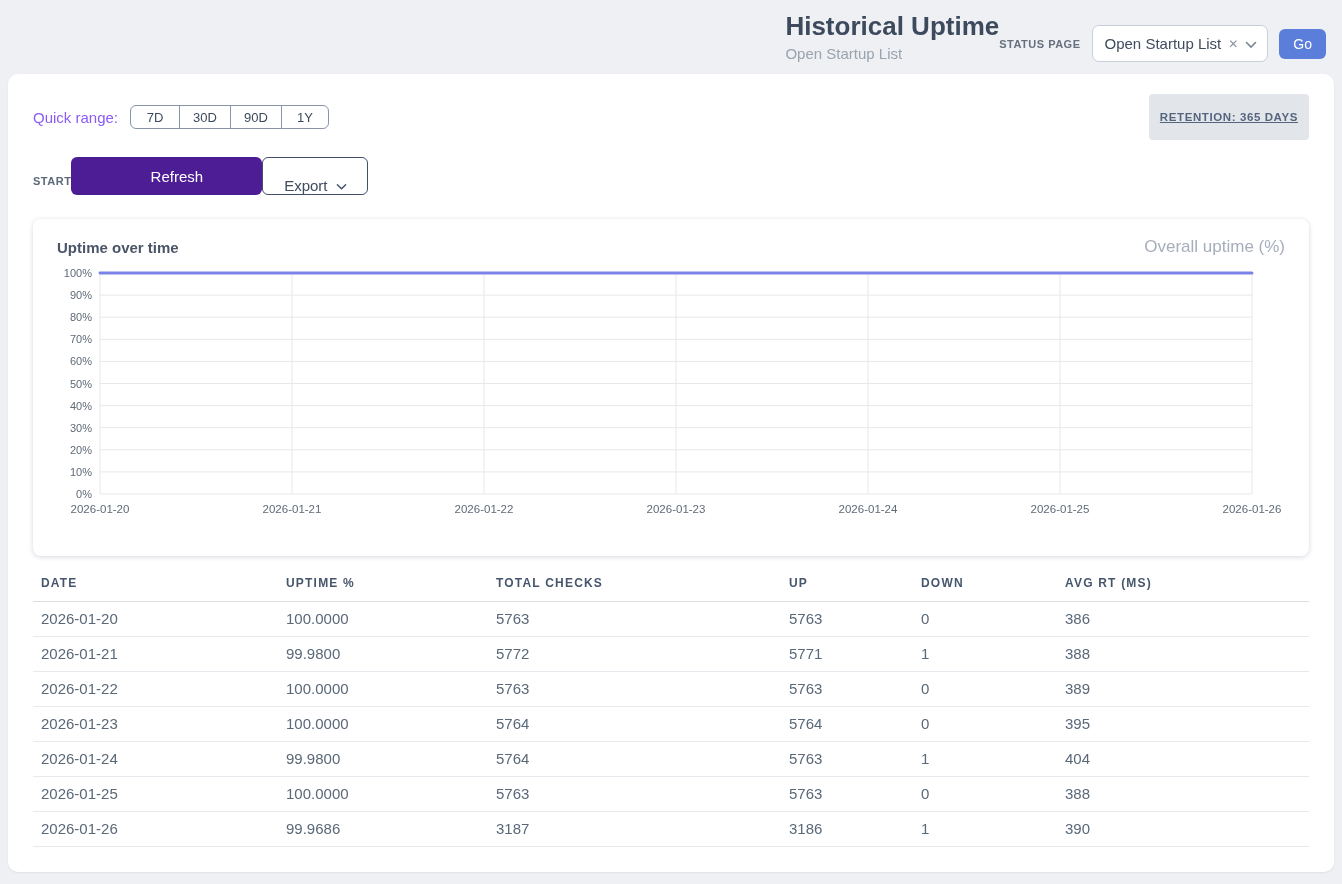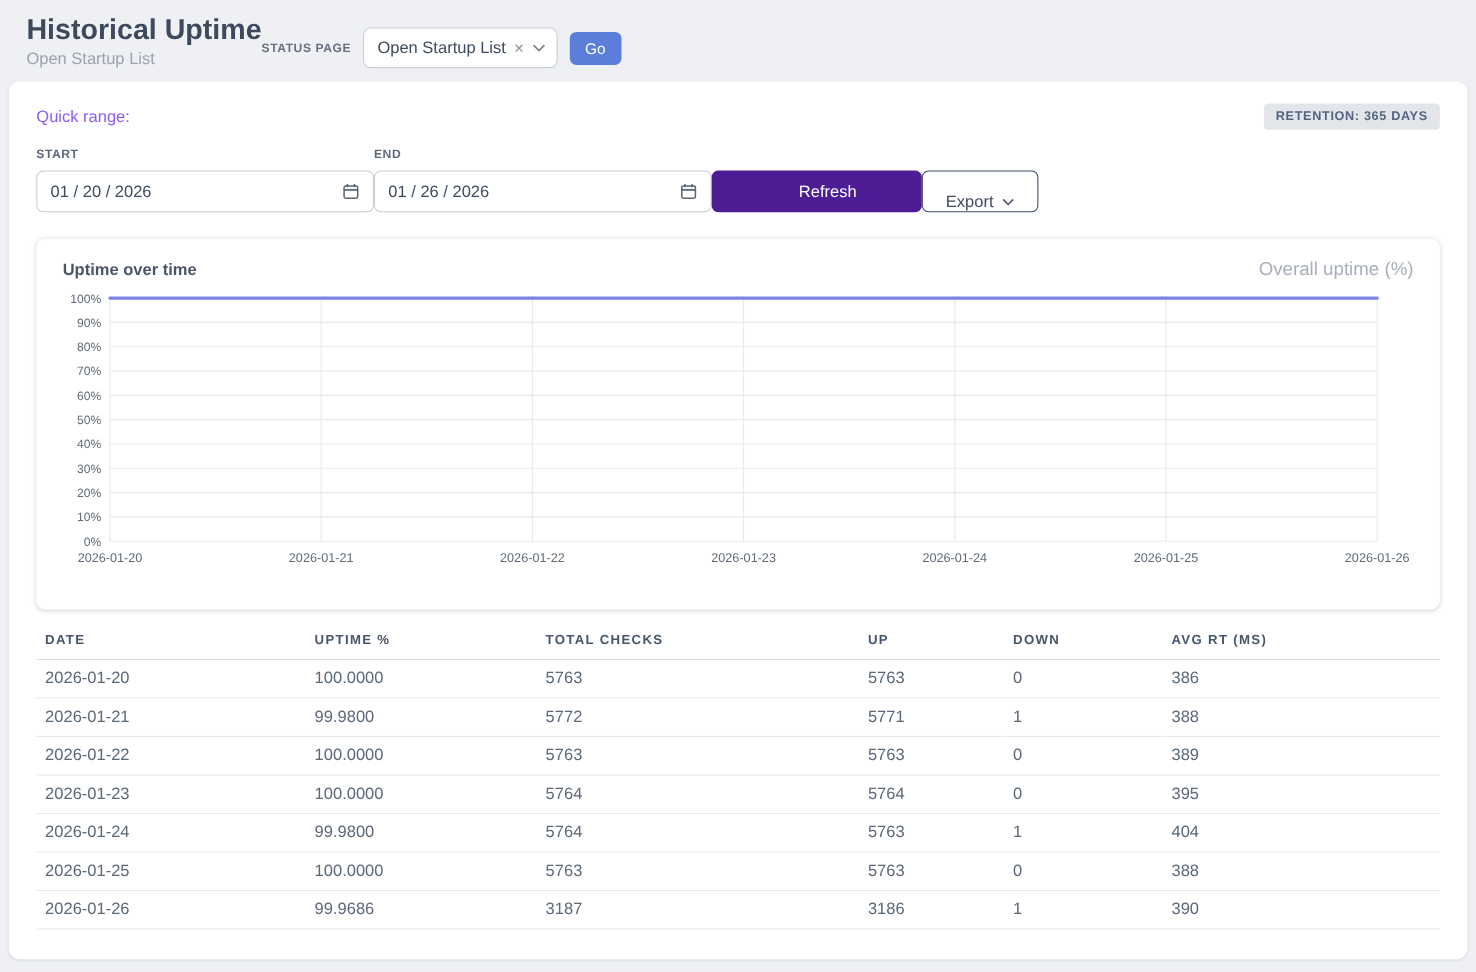--- a/index.html
+++ b/index.html
@@ -4,21 +4,21 @@
 <style>
   * { box-sizing: border-box; margin: 0; padding: 0; }
   html,body { width: 1342px; height: 884px; }
   body {
     background: #eef0f3;
     font-family: "Liberation Sans", sans-serif;
     color: #3f4b5e;
     overflow: hidden;
   }
   
-  .page-header { display: flex; justify-content: flex-start; align-items: flex-start; padding: 11px 16px 12px 12px; margin-left: 12px; }
+  .page-header { display: flex; justify-content: flex-end; align-items: flex-start; padding: 11px 16px 12px 12px; margin-left: 12px; }
   .page-title { font-size: 26px; font-weight: 600; color: #3d4a5d; }
   .page-subtitle { font-size: 15px; color: #9aa3ae; margin-top: 3px; }
   .header-controls { display: flex; align-items: center; gap: 11px; margin-top: 14px; }
   .status-page-label { font-size: 11px; font-weight: 600; letter-spacing: 0.5px; color: #66707f; }
   .page-select {
     display: flex; align-items: center; gap: 7px;
     background: #fff; border: 1px solid #c9ced8; border-radius: 7px;
     height: 37px; padding: 0 10px 0 12px; min-width: 162px; cursor: pointer;
   }
   .page-select .sel-text { font-size: 15px; color: #3f4b5e; }
@@ -39,21 +39,21 @@
   .seg-btn {
     background: #fff; border: 1px solid #8894a8; color: #3d4a5e;
     font-size: 13px; font-family: inherit; padding: 3px 0; width: 52px; text-align: center;
     margin-left: -1px; cursor: pointer; height: 24px;
   }
   .seg-btn:first-child { border-radius: 6px 0 0 6px; margin-left: 0; width: 50px; }
   .seg-btn:last-child { border-radius: 0 6px 6px 0; width: 48px; }
   .retention-badge {
     margin-left: auto; background: #e2e6eb; color: #55657f;
     font-size: 11.5px; font-weight: 700; letter-spacing: 0.6px;
-    padding: 6px 11px; border-radius: 4px;
+    padding: 17px 11px; border-radius: 4px; text-decoration: underline;
   }
   
   .filters-row { display: flex; align-items: flex-end; gap: 0; margin-top: 17px; }
   .field-label { display: block; font-size: 11px; font-weight: 600; letter-spacing: 0.5px; color: #5c6878; margin-bottom: 8px; }
   .field-box {
     width: 307px; height: 38px; border: 1px solid #c9ced8; border-radius: 6px;
     display: flex; align-items: center; padding: 0 12px; background: #fff; cursor: pointer;
   }
   .field-box .val { font-size: 15px; color: #3f4b5e; }
   .field-box .icon-right { margin-left: auto; display: flex; align-items: center; }
@@ -106,51 +106,32 @@
       </span>
     </div>
     <button class="go-btn">Go</button>
   </div>
 </div>
 
 <div class="main-card">
 
   <div class="quick-row">
     <span class="quick-label">Quick range:</span>
+    <div class="segmented">
+      <button class="seg-btn">7D</button>
+      <button class="seg-btn">30D</button>
+      <button class="seg-btn">90D</button>
+      <button class="seg-btn">1Y</button>
+    </div>
     <span class="retention-badge">RETENTION: 365 DAYS</span>
   </div>
 
   <div class="filters-row">
     <div>
       <span class="field-label">START</span>
-      <div class="field-box">
-        <span class="val">01 / 20 / 2026</span>
-        <span class="icon-right">
-          <svg width="16" height="16" viewBox="0 0 16 16">
-              <rect x="1.8" y="3" width="12.4" height="11.2" rx="1.5" fill="none" stroke="#5a6572" stroke-width="1.4"></rect>
-              <line x1="4.8" y1="1.2" x2="4.8" y2="4.2" stroke="#5a6572" stroke-width="1.4"></line>
-              <line x1="11.2" y1="1.2" x2="11.2" y2="4.2" stroke="#5a6572" stroke-width="1.4"></line>
-              <line x1="1.8" y1="6.6" x2="14.2" y2="6.6" stroke="#5a6572" stroke-width="1.4"></line>
-            </svg>
-        </span>
-      </div>
-    </div>
-    <div>
-      <span class="field-label">END</span>
-      <div class="field-box">
-        <span class="val">01 / 26 / 2026</span>
-        <span class="icon-right">
-          <svg width="16" height="16" viewBox="0 0 16 16">
-              <rect x="1.8" y="3" width="12.4" height="11.2" rx="1.5" fill="none" stroke="#5a6572" stroke-width="1.4"></rect>
-              <line x1="4.8" y1="1.2" x2="4.8" y2="4.2" stroke="#5a6572" stroke-width="1.4"></line>
-              <line x1="11.2" y1="1.2" x2="11.2" y2="4.2" stroke="#5a6572" stroke-width="1.4"></line>
-              <line x1="1.8" y1="6.6" x2="14.2" y2="6.6" stroke="#5a6572" stroke-width="1.4"></line>
-            </svg>
-        </span>
-      </div>
     </div>
     <button class="refresh-btn">Refresh</button>
     <button class="export-btn">
       <span>Export</span>
       <span>
         <svg width="11" height="8" viewBox="0 0 12 8">
             <path d="M1.5 1.5 L6 6 L10.5 1.5" fill="none" stroke="#41506a" stroke-width="1.5" stroke-linecap="round"></path>
           </svg>
       </span>
     </button>

